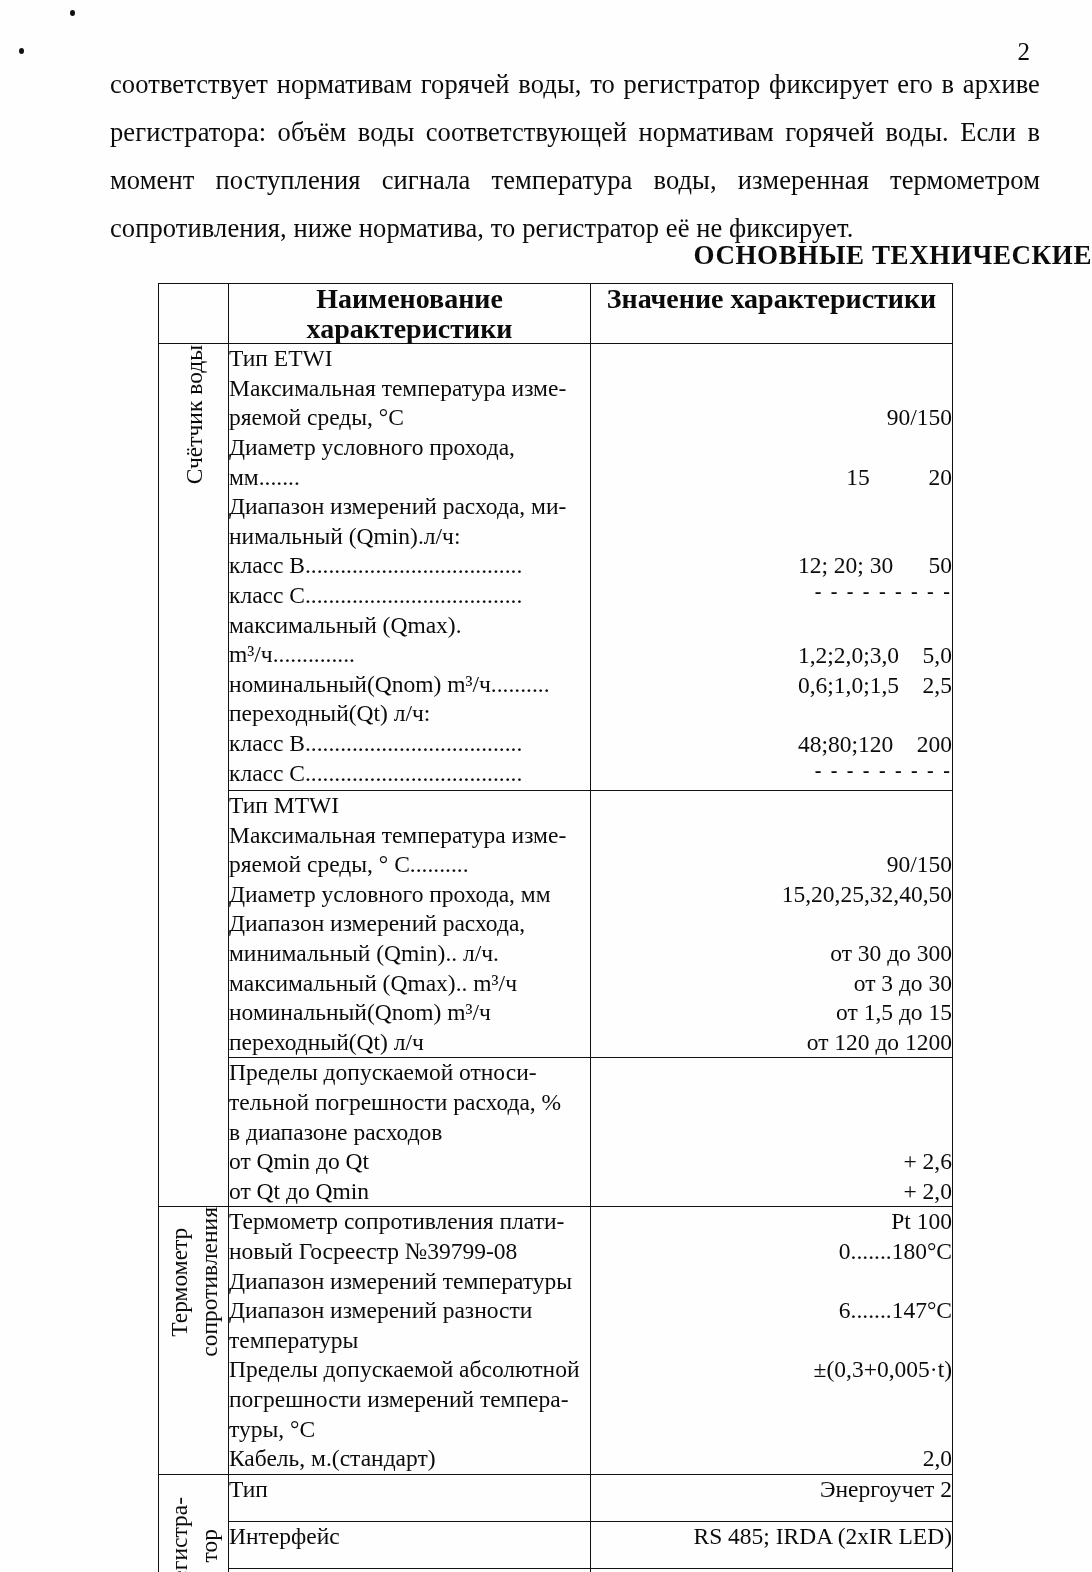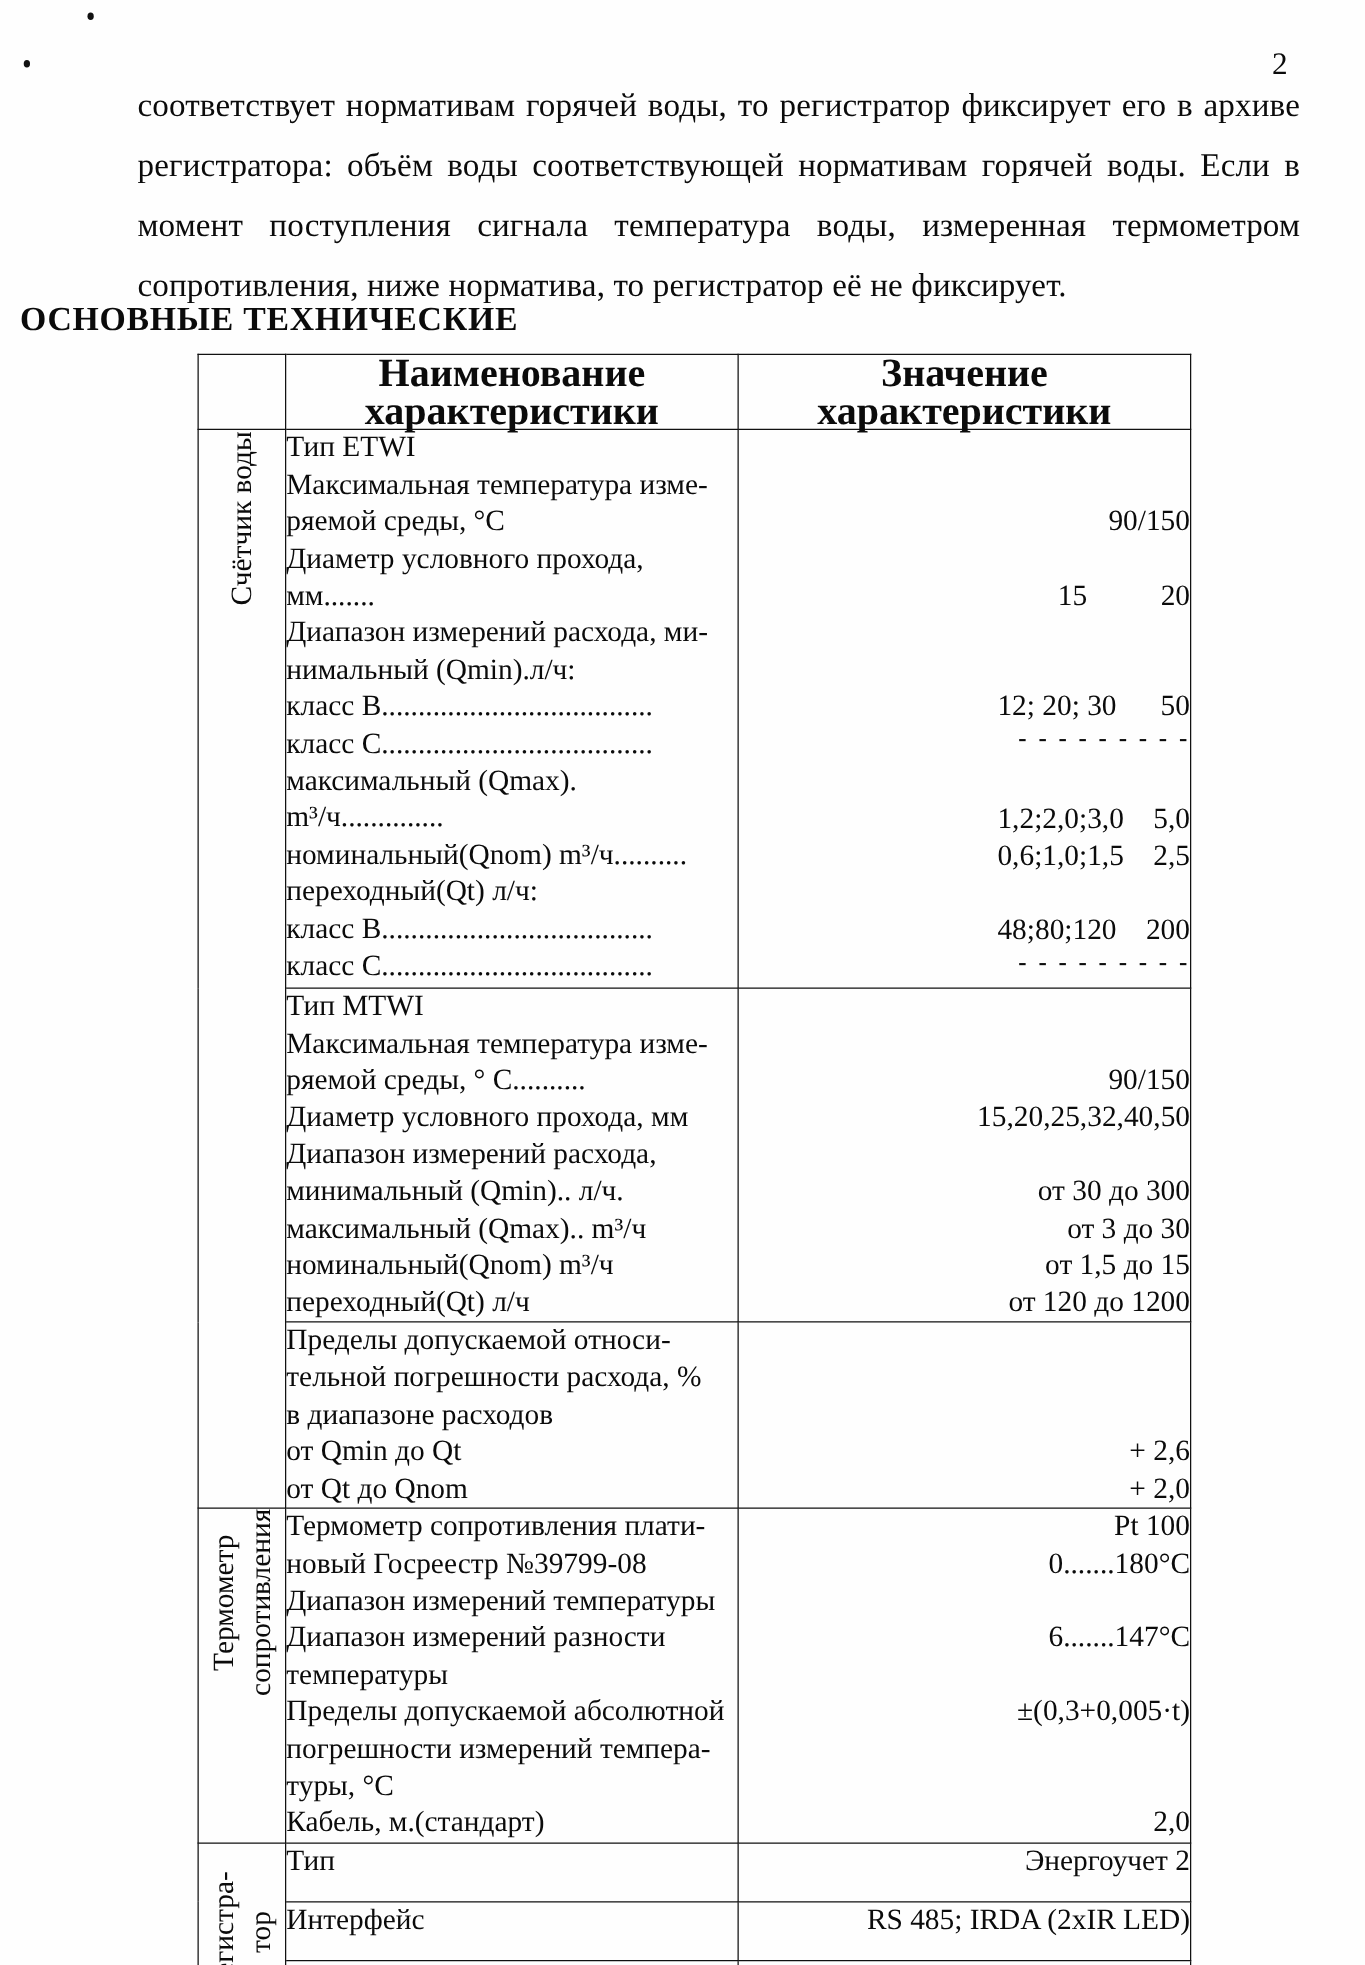--- a/index.html
+++ b/index.html
@@ -46,24 +46,24 @@
     width: 930px;
     font-size: 26.5px;
     line-height: 48px;
     text-align: justify;
     text-align-last: left;
     letter-spacing: 0.1px;
   }
 
   .doc-title {
     position: absolute;
-    left: 16px;
+    left: 4px;
     right: 0;
     top: 240px;
-    text-align: left;
+    text-align: right;
     font-size: 27px;
     font-weight: bold;
     letter-spacing: 0.6px;
   }
 
   
   table.spec {
     position: absolute;
     left: 158px;
     top: 283px;
@@ -78,21 +78,21 @@
     padding: 0;
     vertical-align: top;
   }
   col.c-group { width: 70px; }
   col.c-name  { width: 362px; }
   col.c-value { width: 362px; }
 
   th.hdr {
     font-weight: bold;
     text-align: center;
-    font-size: 32px;
+    font-size: 28px;
     padding: 9px 4px 11px 4px;
     vertical-align: middle;
   }
   th.hdr-blank { border-right: 1.6px solid #111; }
 
   td.name-cell {
     padding: 5px 6px 6px 9px;
   }
   td.value-cell {
     text-align: right;
@@ -188,21 +188,21 @@
         <td class="name-cell">
           <span id="mtwi-name"><span class="ln">Тип MTWI</span><span class="ln">Максимальная температура изме-</span><span class="ln">ряемой среды, ° С..........</span><span class="ln">Диаметр условного прохода, мм</span><span class="ln">Диапазон измерений расхода,</span><span class="ln">минимальный (Qmin).. л/ч.</span><span class="ln">максимальный (Qmax).. m³/ч</span><span class="ln">номинальный(Qnom) m³/ч</span><span class="ln">переходный(Qt) л/ч</span></span>
         </td>
         <td class="value-cell">
           <span id="mtwi-value"><span class="ln-blank"></span><span class="ln-blank"></span><span class="ln">90/150</span><span class="ln">15,20,25,32,40,50</span><span class="ln-blank"></span><span class="ln">от 30 до 300</span><span class="ln">от 3 до 30</span><span class="ln">от 1,5 до 15</span><span class="ln">от 120 до 1200</span></span>
         </td>
       </tr>
 
       <tr>
         <td class="name-cell">
-          <span id="err-name"><span class="ln">Пределы допускаемой относи-</span><span class="ln">тельной погрешности расхода, %</span><span class="ln">в диапазоне расходов</span><span class="ln">от Qmin до Qt</span><span class="ln">от Qt до Qnom</span></span>
+          <span id="err-name"><span class="ln">Пределы допускаемой относи-</span><span class="ln">тельной погрешности расхода, %</span><span class="ln">в диапазоне расходов</span><span class="ln">от Qmin до Qt</span><span class="ln">от Qt до Qmin</span></span>
         </td>
         <td class="value-cell">
           <span id="err-value"><span class="ln-blank"></span><span class="ln-blank"></span><span class="ln-blank"></span><span class="ln">+ 2,6</span><span class="ln">+ 2,0</span></span>
         </td>
       </tr>
 
       <tr>
         <td class="group-cell">
           <div class="vert-wrap">
             <span class="vert-two"><span>Термометр</span><br><span>сопротивления</span></span>

